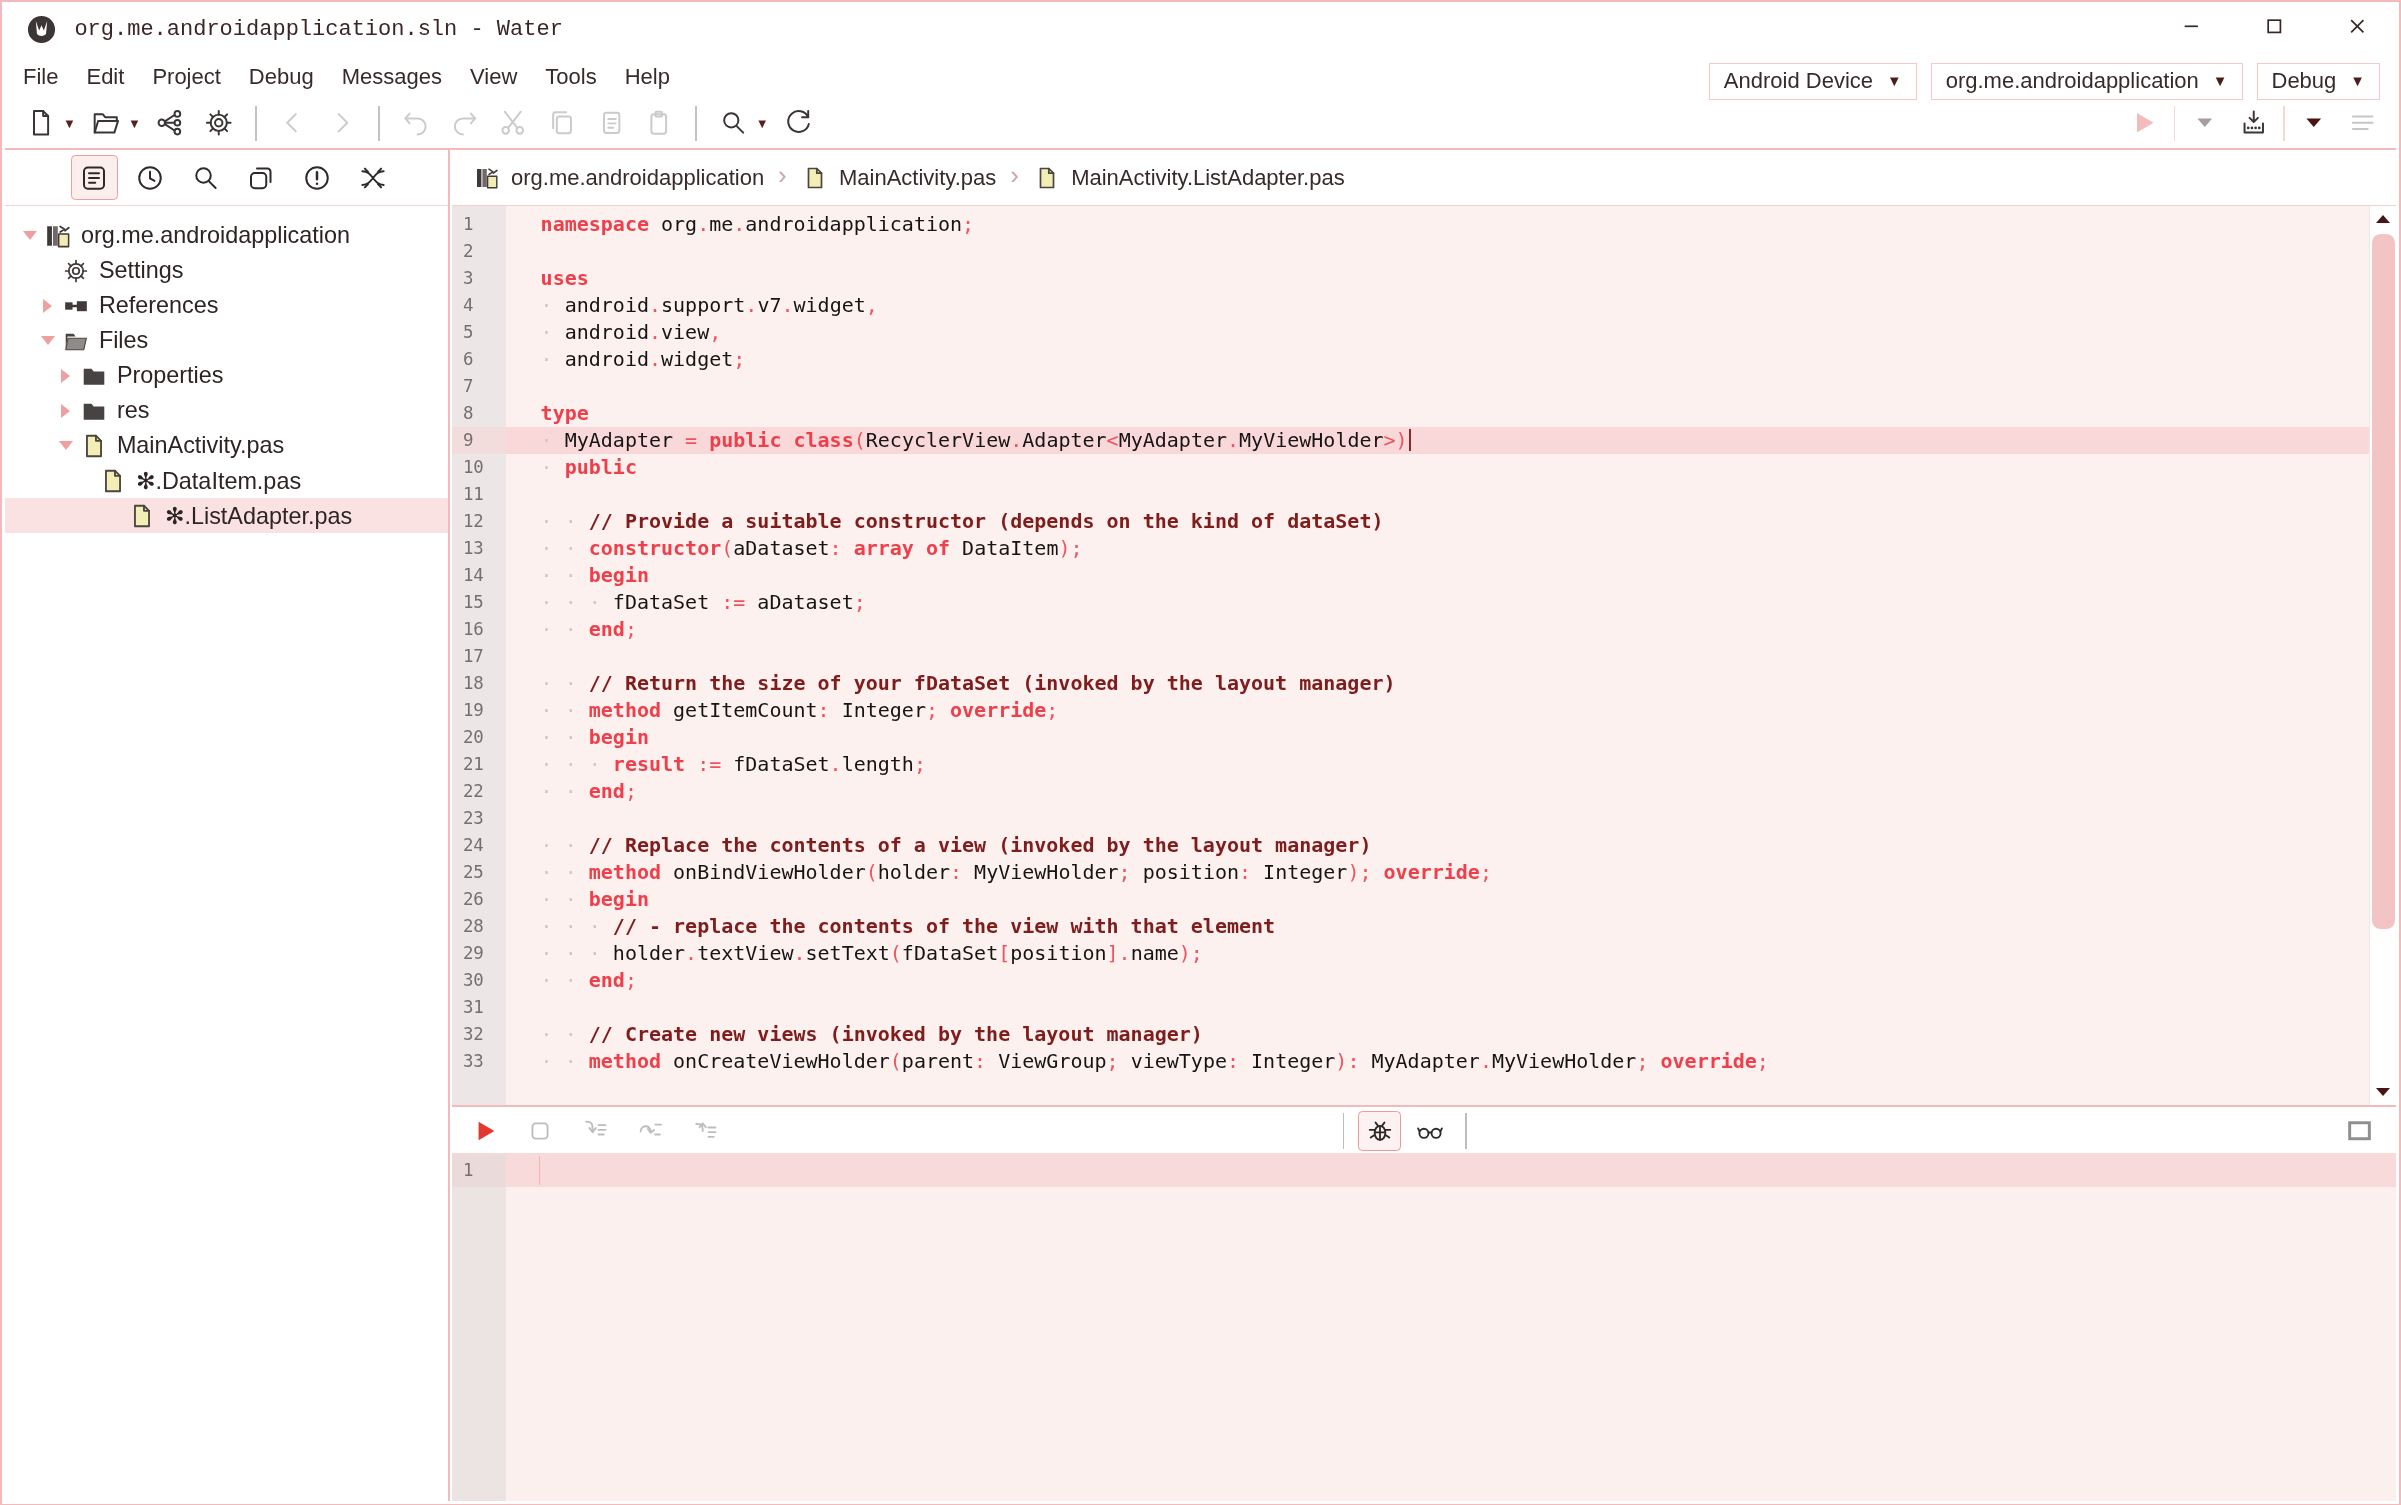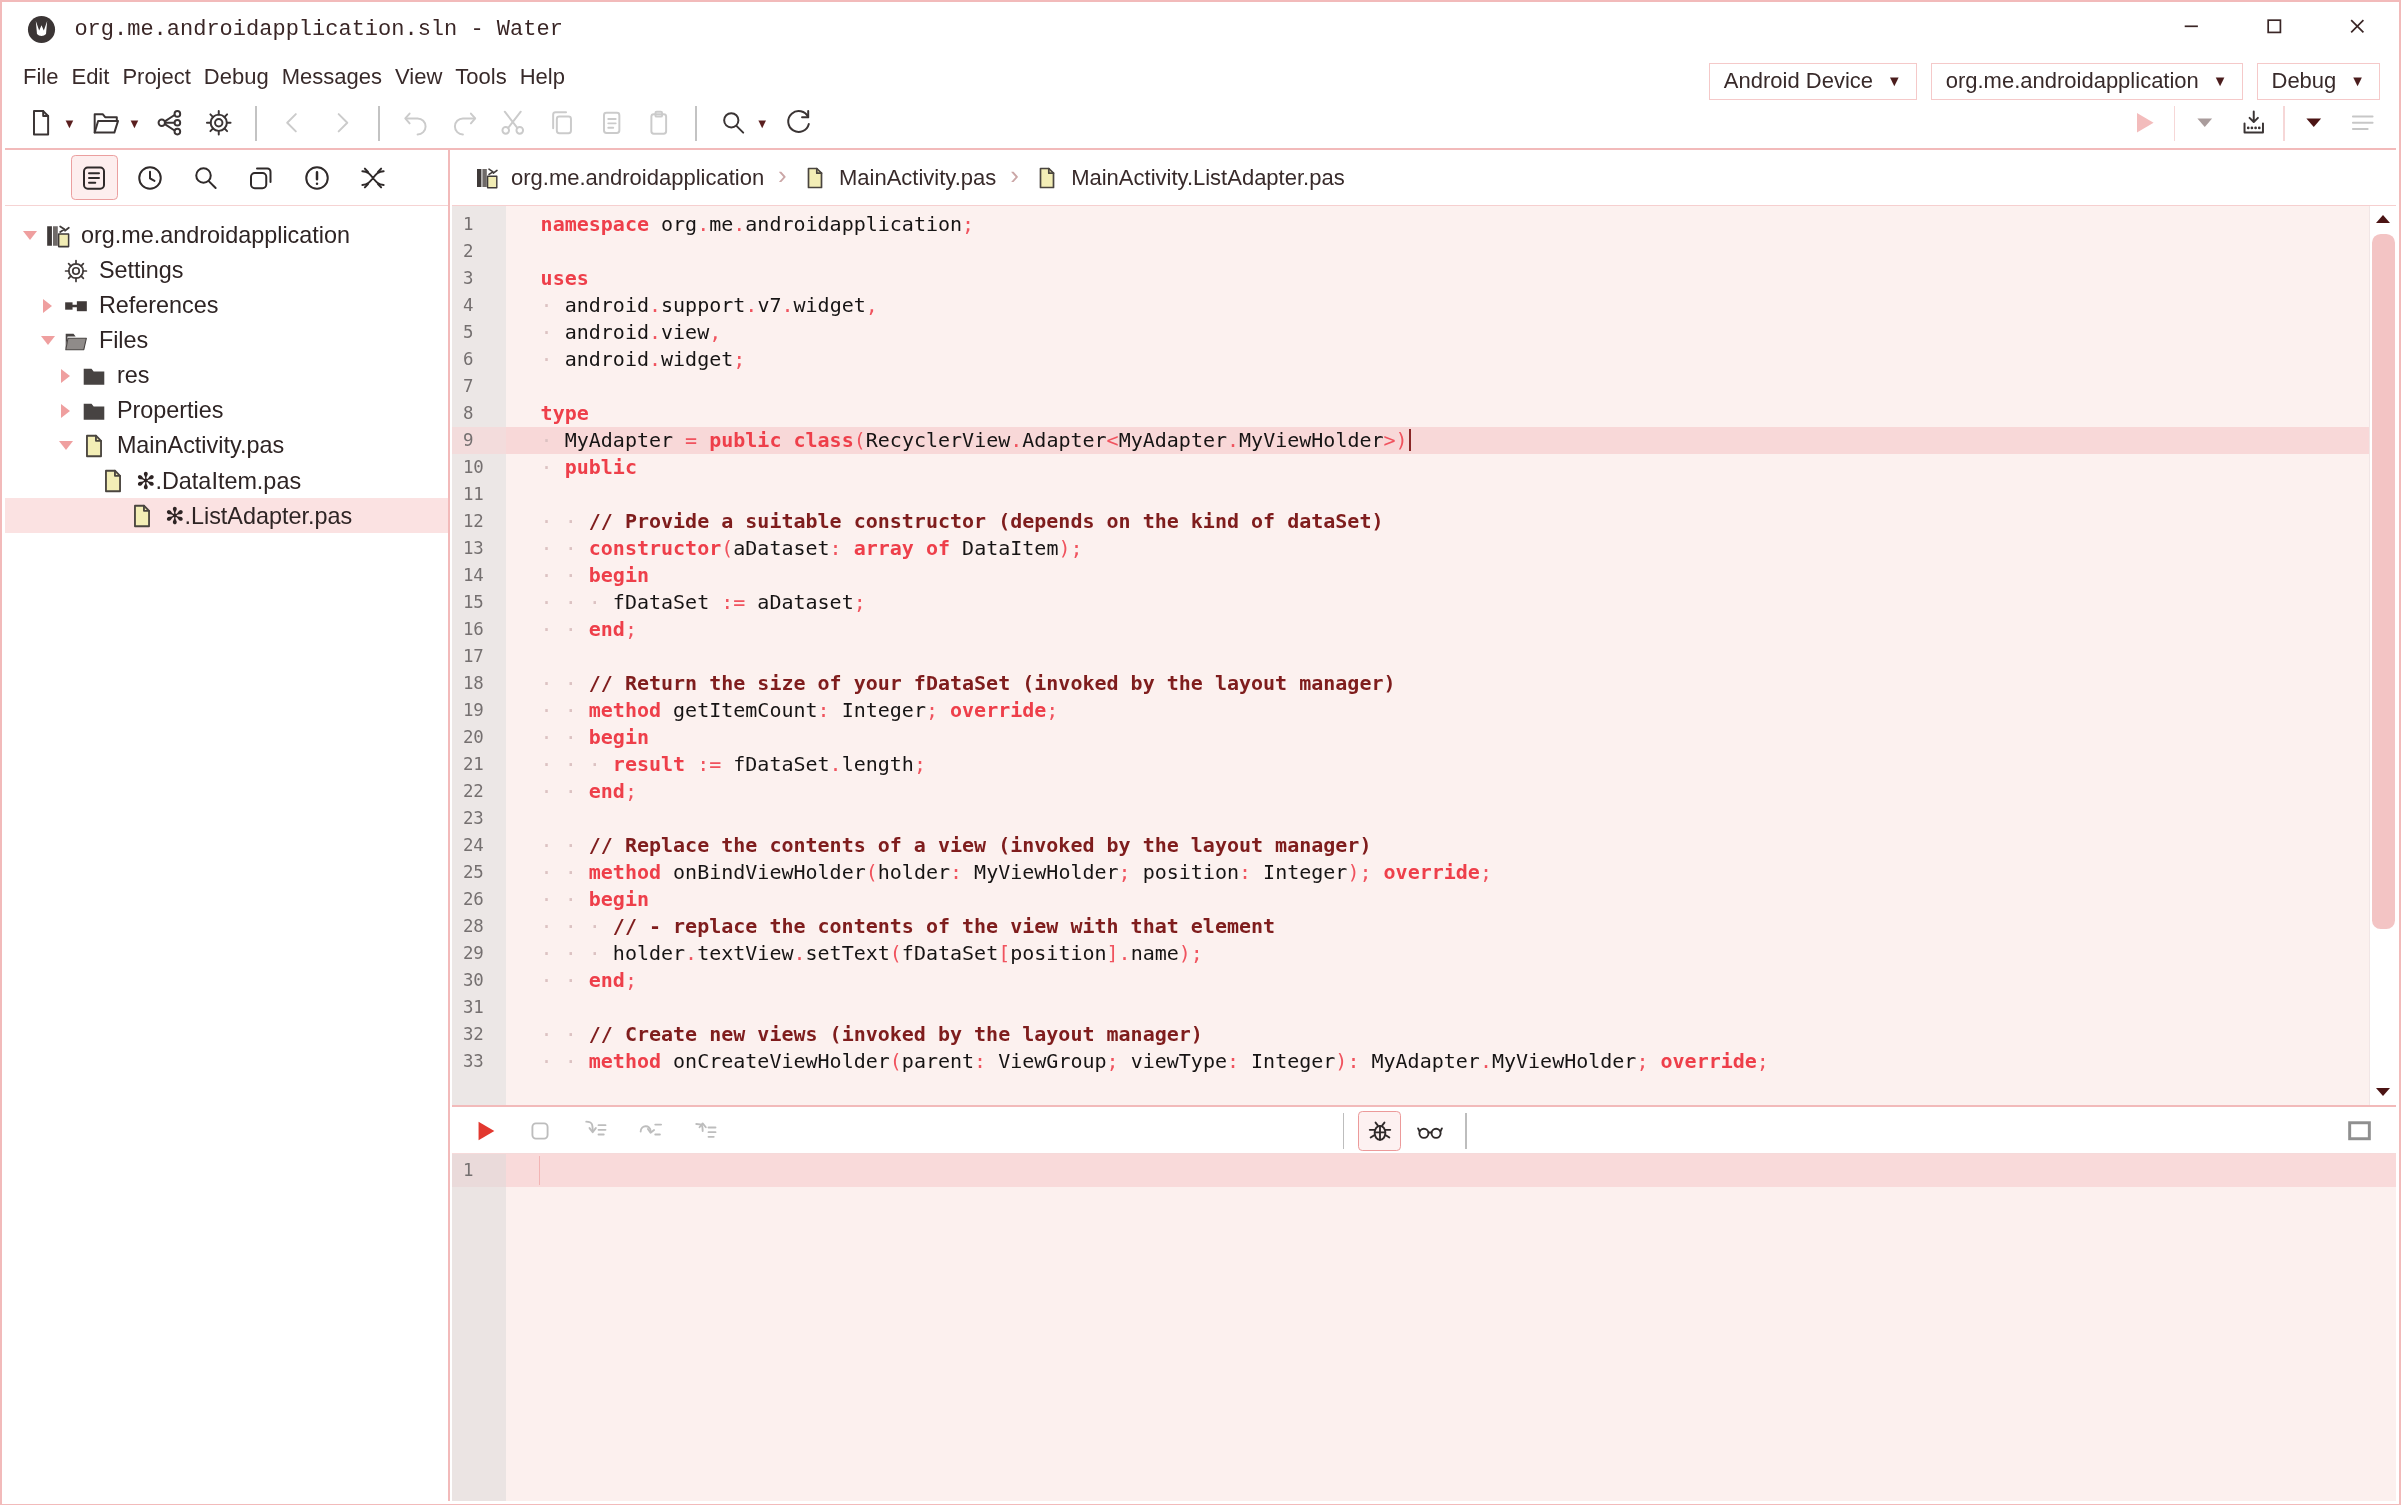--- a/index.html
+++ b/index.html
@@ -7,21 +7,21 @@
           font-family:"Liberation Sans",sans-serif;color:#382a2a;overflow:hidden;}
   
   .titlebar{height:54px;display:flex;align-items:center;padding-left:24px;position:relative;}
   .logo{width:31px;height:31px;display:inline-flex;margin-right:17.4px;}
   .title{font-size:22px;color:#3a2626;font-family:Liberation Mono, monospace;}
   .win-controls{position:absolute;top:5.2px;right:22.6px;display:flex;gap:45px;}
   .wbtn{width:38px;height:38px;display:flex;align-items:center;justify-content:center;color:#3a2626;}
   .wbtn svg{width:22.6px;height:22.6px;}
   
   .menubar{height:42px;display:flex;align-items:center;padding-left:21px;position:relative;}
-  .menu-items{display:flex;gap:13px;font-size:22px;}
+  .menu-items{display:flex;gap:28px;font-size:22px;}
   .menu-item{cursor:default;}
   .config-group{position:absolute;top:7px;right:19px;display:flex;gap:14px;align-items:center;}
   .dropdown{border:1.7px solid #f5c9c9;padding:4.3px 14px;font-size:22px;display:flex;align-items:center;gap:14px;background:#fff;}
   .dd-caret{font-size:14.8px;color:#4b1d1d;}
   
   .toolbar{height:50px;display:flex;align-items:center;padding-left:14px;position:relative;}
   .tb-left{display:flex;align-items:center;}
   .tb-btn{height:42px;min-width:40px;display:flex;align-items:center;justify-content:center;color:#3a3434;margin:0 4.3px;}
   .tb-btn svg{width:29.5px;height:29.5px;}
   .tb-btn.disabled{color:#cbcbcb;}
@@ -372,32 +372,32 @@
           </div>
           <div class="tree-row" style="padding-left: 50px;">
             <span class="tw-arrow">
               <span class="arr-right"></span>
             </span>
             <span class="tree-icon">
               <svg viewBox="0 0 24 24" fill="none" stroke="currentColor" stroke-width="1.6" stroke-linecap="round" stroke-linejoin="round">
                 <path d="M2.5 5.2h7.2l2 2.6h9.8V20H2.5z" fill="#474342" stroke="none"></path>
               </svg>
             </span>
-            <span class="tree-label">res</span>
+            <span class="tree-label">Properties</span>
           </div>
           <div class="tree-row" style="padding-left: 50px;">
             <span class="tw-arrow">
               <span class="arr-right"></span>
             </span>
             <span class="tree-icon">
               <svg viewBox="0 0 24 24" fill="none" stroke="currentColor" stroke-width="1.6" stroke-linecap="round" stroke-linejoin="round">
                 <path d="M2.5 5.2h7.2l2 2.6h9.8V20H2.5z" fill="#474342" stroke="none"></path>
               </svg>
             </span>
-            <span class="tree-label">Properties</span>
+            <span class="tree-label">res</span>
           </div>
           <div class="tree-row" style="padding-left: 50px;">
             <span class="tw-arrow">
               <span class="arr-down"></span>
             </span>
             <span class="tree-icon">
               <svg viewBox="0 0 24 24" fill="none" stroke="currentColor" stroke-width="1.6" stroke-linecap="round" stroke-linejoin="round">
                 <path d="M5.5 2.5h8.3l4.7 4.7v14.3H5.5z" fill="#f3eeb6" stroke="#4a453f" stroke-width="1.7"></path>
                 <path d="M13.8 2.5V7.2h4.7" stroke="#4a453f" stroke-width="1.7"></path>
               </svg>

